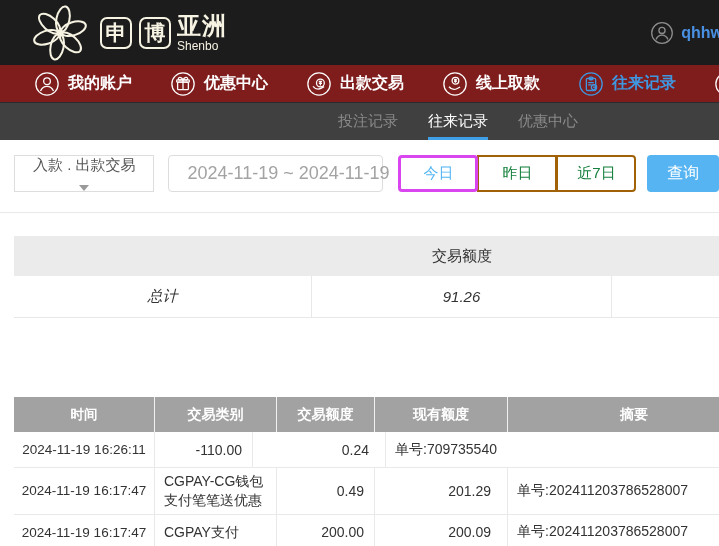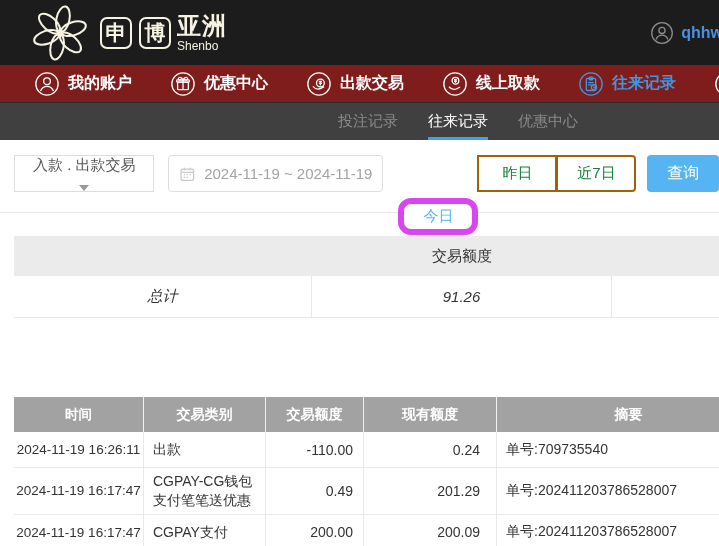--- a/index.html
+++ b/index.html
@@ -35,27 +35,27 @@
   .tab.active { color:#fff; border-bottom-color:#3fa0e8; }
 
   
   .filter-row { margin:15px 0 0 14px; display:flex; height:37px; }
   .select-box { width:154px; border:1px solid #ddd; border-radius:0; display:flex;
     align-items:center; justify-content:space-between; padding:0 12px; color:#555;
     font-size:15px; cursor:pointer;flex-direction:column; }
   .caret { width:0; height:0; border-left:5px solid transparent; border-right:5px solid transparent;
     border-top:6px solid #9a9a9a; }
   .date-box { width:215px; margin-left:14px; border:1px solid #ddd; border-radius:4px;
-    display:flex; align-items:center; gap:8px; padding:8px 10px; color:#a3a3a3; font-size:15px;
+    display:flex; align-items:center; gap:8px; padding:8px 10px; color:#a3a3a3; font-size:18px;
     cursor:pointer; white-space:nowrap; }
   .quick-group { display:flex; margin-left:15px; }
   .qbtn { width:80px; height:37px; display:flex; align-items:center; justify-content:center;
     font-size:15px; border:2px solid #a16207; color:#15803d; background:#fff; cursor:pointer; margin-left:-1px; }
   .qbtn:first-child { margin-left:0; }
-  .qbtn.active { border:6px solid #d946ef; color:#53b5f4; border-radius:13px; position:relative; z-index:1;margin-top:43px; }
+  .qbtn.active { border:3px solid #d946ef; color:#53b5f4; border-radius:4px; position:relative; z-index:1; }
   .qbtn:last-child { border-radius:0 4px 4px 0; }
   .search-btn { width:80px; height:37px; margin-left:11px; background:#55b4f1; color:#fff;
     border:none; border-radius:4px; font-size:16px;
     font-family:"Liberation Sans","DejaVu Sans",sans-serif; cursor:pointer; }
 
   .divider { height:1px; background:#e9e9e9; margin-top:20px; }
 
   
   .summary-table { margin:23px 0 0 14px; width:746px; font-size:15px; color:#333; }
   .summary-head { height:40px; background:#ebebeb; display:flex; align-items:center; }
@@ -69,21 +69,21 @@
 
   
   .main-table { margin:79px 0 0 14px; width:746px; font-size:14px; color:#333; }
   .mt-head { height:35px; background:#a2a2a2; display:flex; color:#fff; font-weight:bold; }
   .mt-head > div { display:flex; align-items:center; justify-content:center;
     border-right:1px solid rgba(255,255,255,.85); }
   .mt-head > div:last-child { border-right:none; }
   .mt-row { display:flex; border-bottom:1px solid #e9e9e9; }
   .mt-row > div { display:flex; align-items:center; border-right:1px solid #e9e9e9; padding:4px 0; }
   .mt-row > div:last-child { border-right:none; }
-  .col-time    { width:130px; justify-content:center; font-size:13.5px; white-space:nowrap; }
+  .col-time    { width:141px; justify-content:center; font-size:13.5px; white-space:nowrap; }
   .col-type    { width:122px; padding-left:9px !important; line-height:1.35; }
   .col-amount  { width:98px;  justify-content:flex-end; padding-right:10px !important; }
   .col-balance { width:133px; justify-content:flex-end; padding-right:16px !important; }
   .col-memo    { flex:1; padding-left:9px !important; white-space:nowrap; }
   .row-h36 { min-height:36px; }
   .row-h42 { min-height:42px; }
 </style>
 </head>
 <body>
 
@@ -222,21 +222,20 @@
   <div class="mt-head">
     <div class="col-time">时间</div>
     <div class="col-type" style="justify-content:center;padding-left:0 !important">交易类别</div>
     <div class="col-amount" style="justify-content:center;padding-right:0 !important">交易额度</div>
     <div class="col-balance" style="justify-content:center;padding-right:0 !important">现有额度</div>
     <div class="col-memo" style="justify-content:center;padding-left:0 !important">摘要</div>
   </div>
 
   <div class="mt-row row-h36">
     <div class="col-time">2024-11-19 16:26:11</div>
-    <div class="col-type">出款</div>
     <div class="col-amount">-110.00</div>
     <div class="col-balance">0.24</div>
     <div class="col-memo">单号:709735540</div>
   </div>
 
   <div class="mt-row row-h42">
     <div class="col-time">2024-11-19 16:17:47</div>
     <div class="col-type">CGPAY-CG钱包支付笔笔送优惠</div>
     <div class="col-amount">0.49</div>
     <div class="col-balance">201.29</div>

